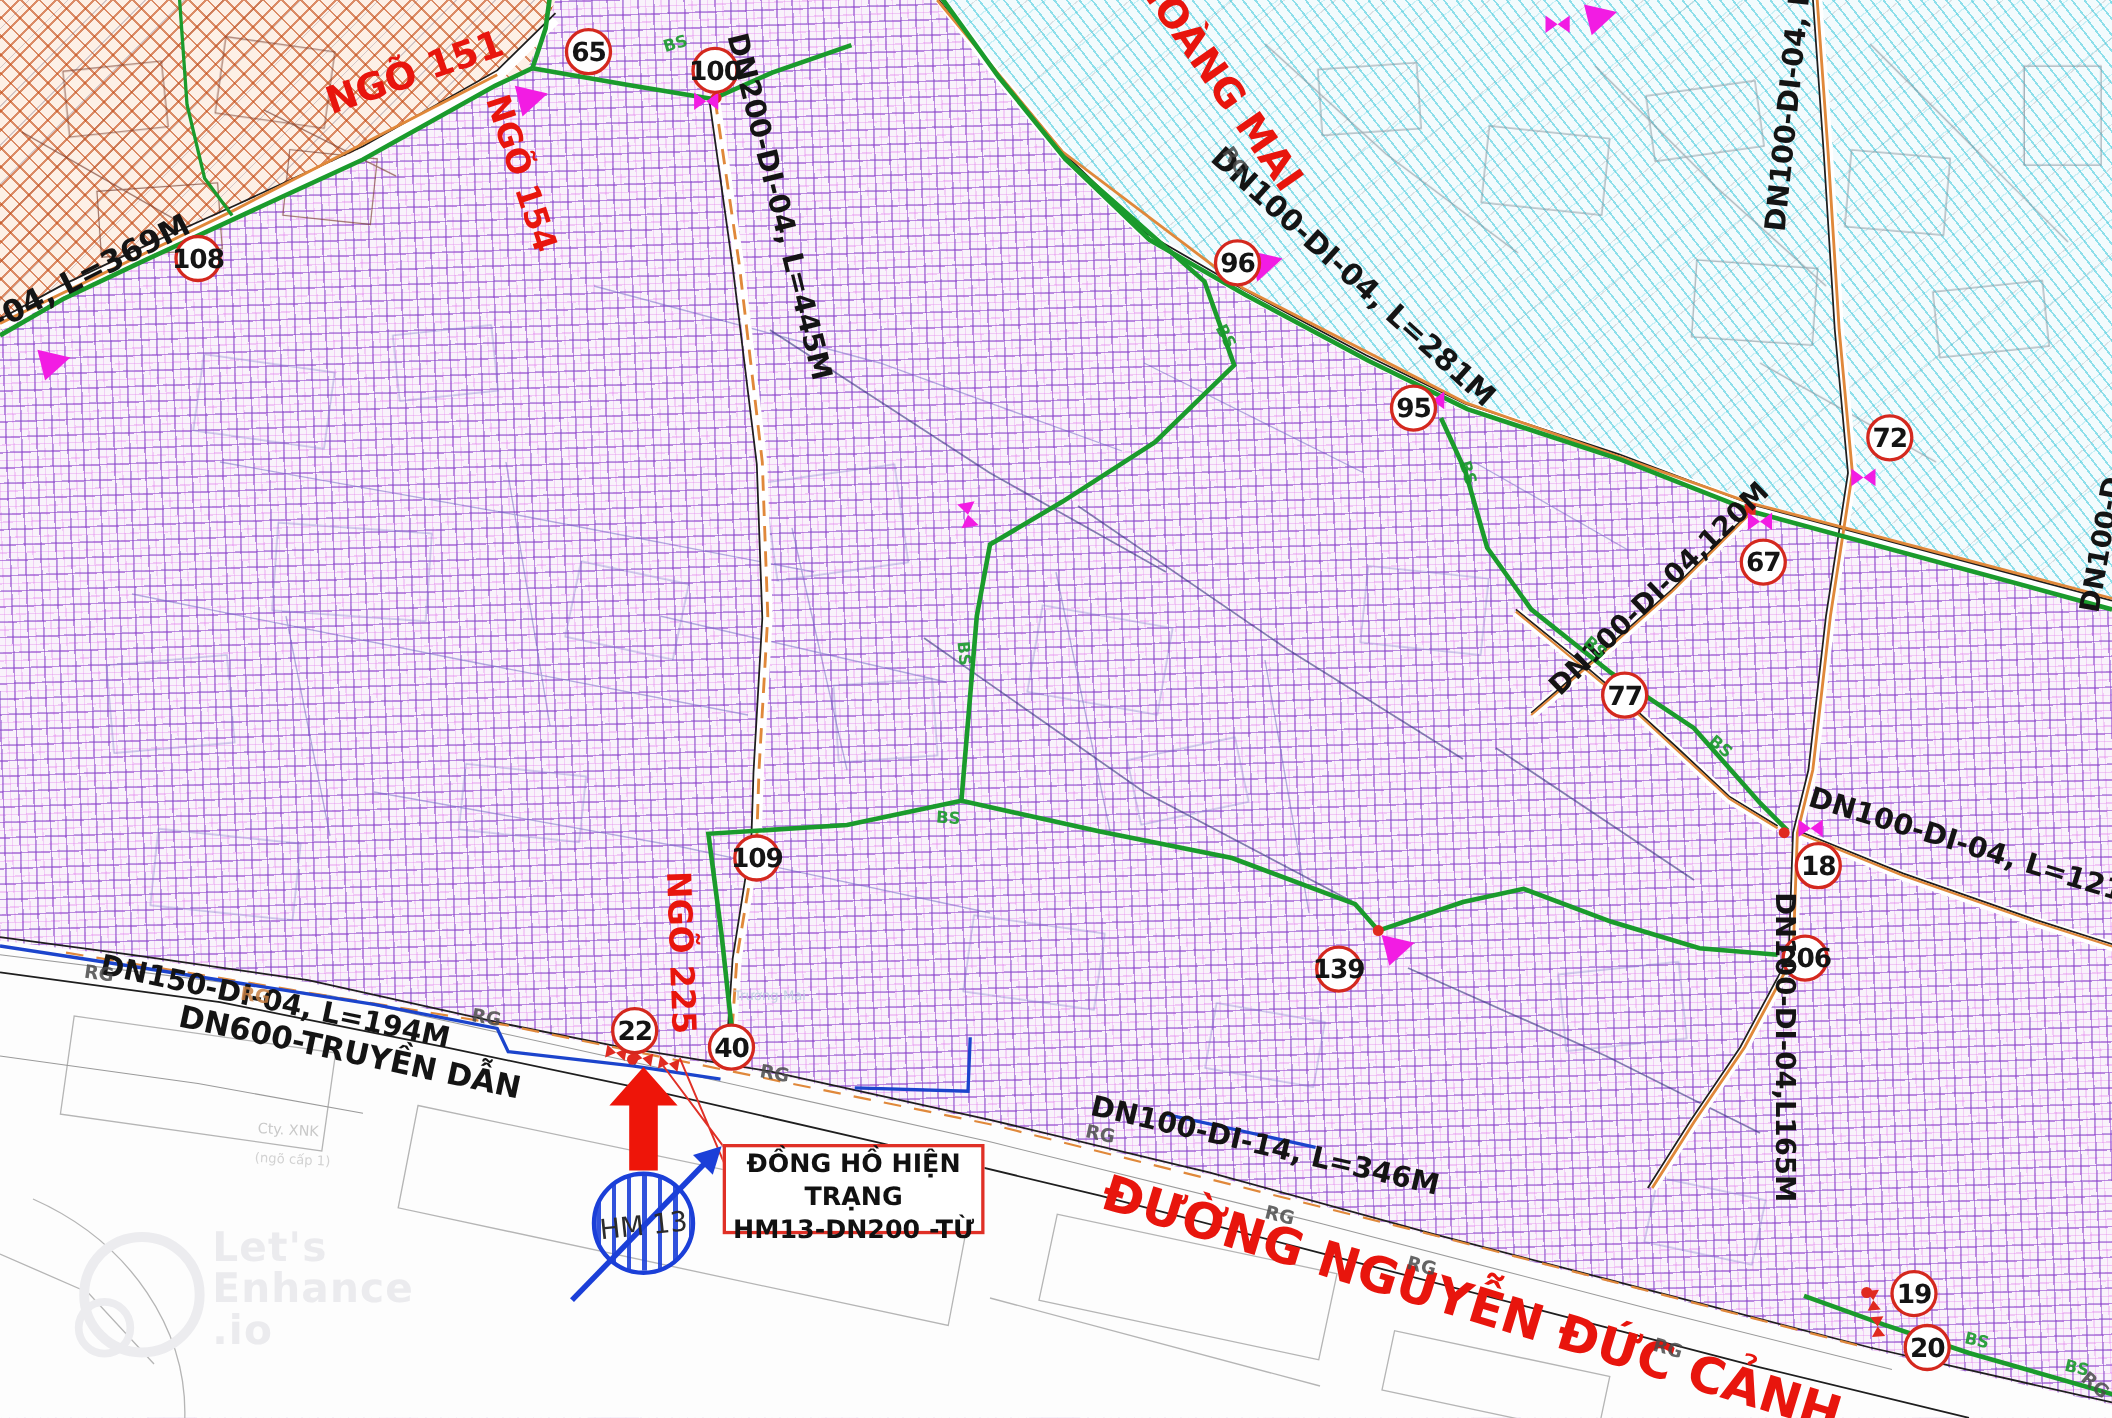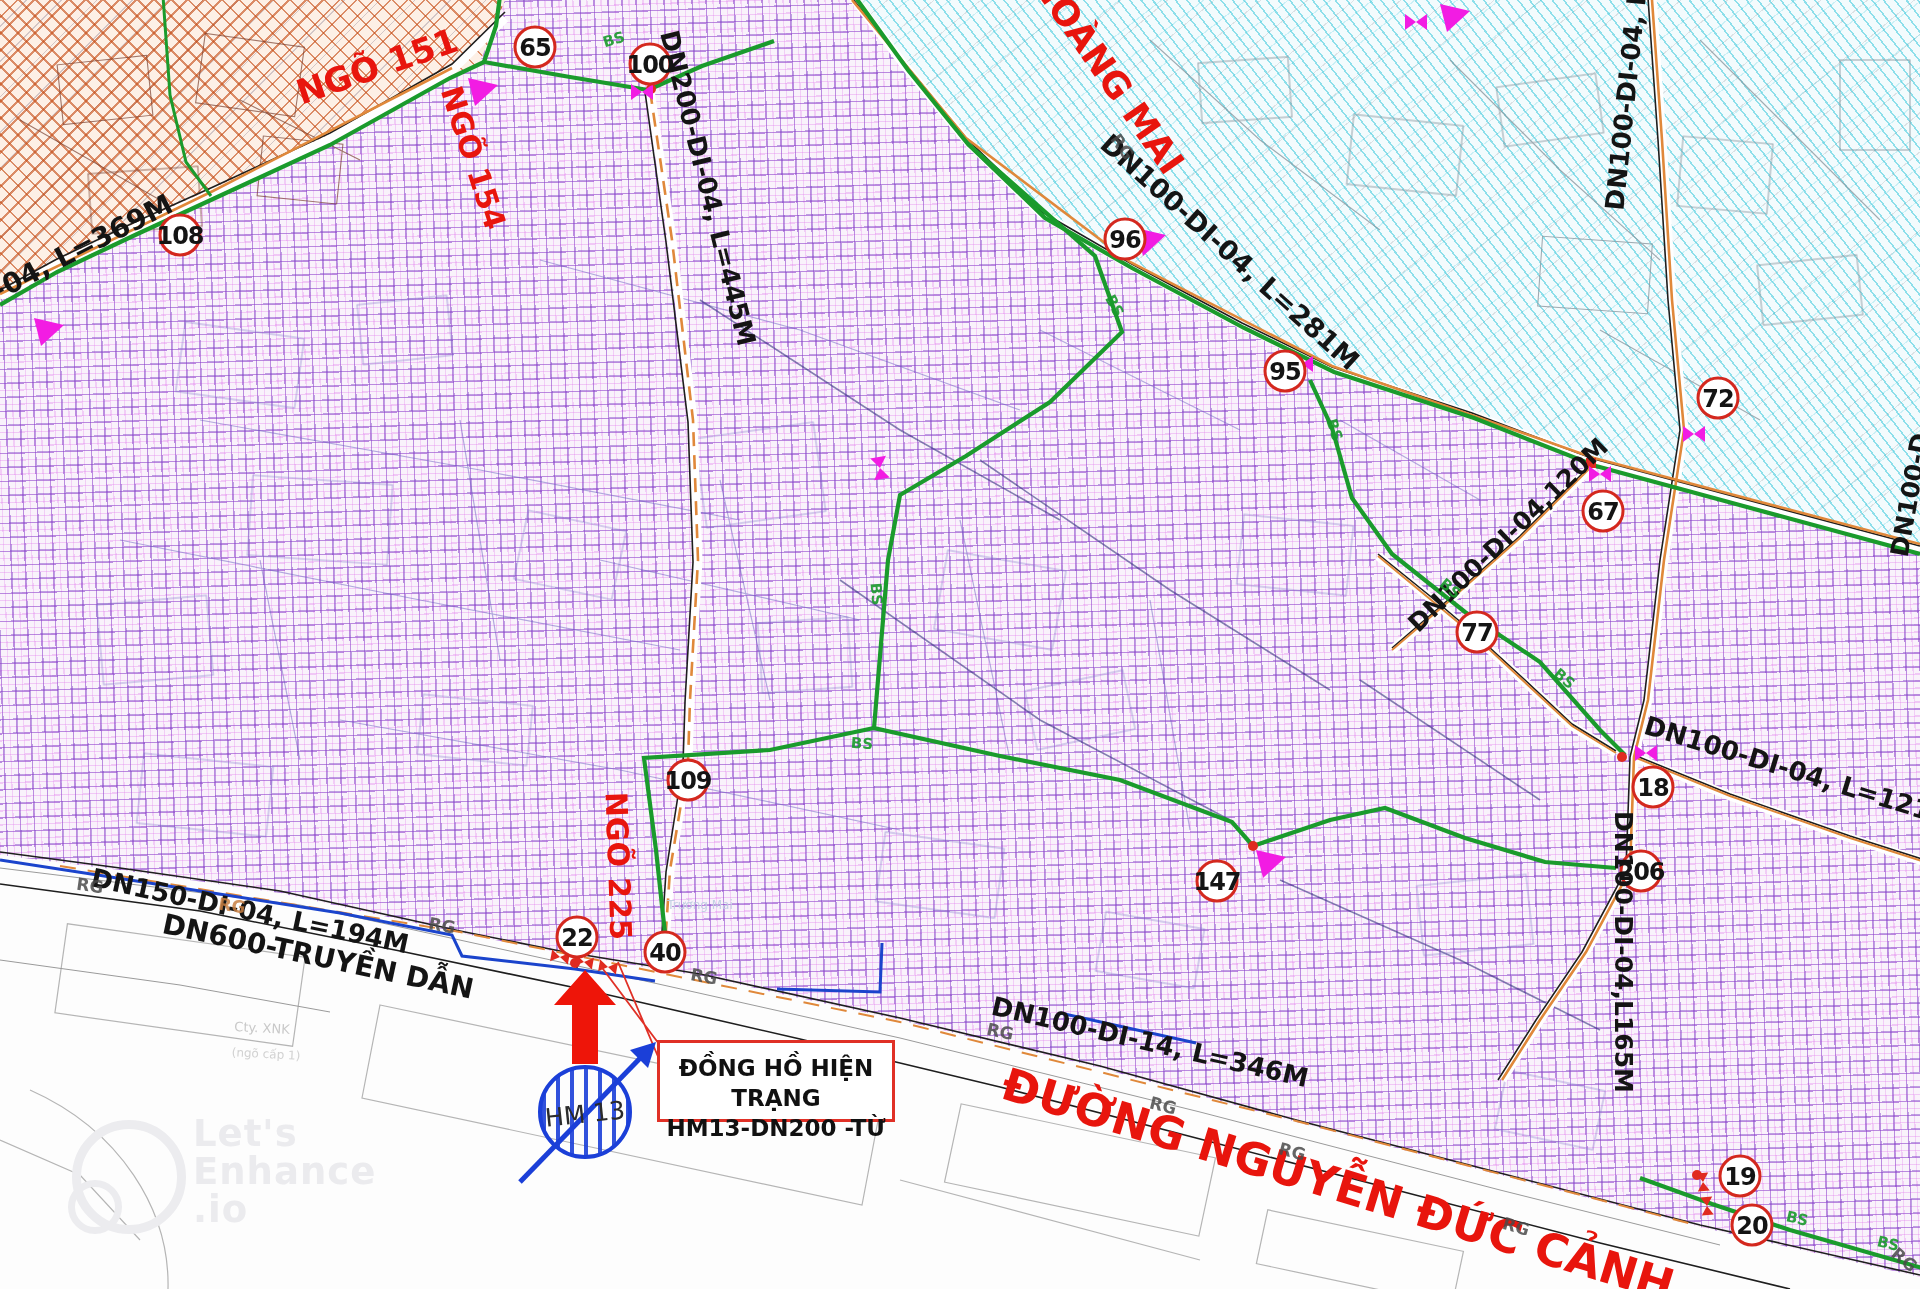--- a/index.html
+++ b/index.html
@@ -40,21 +40,21 @@
   .node{position:absolute;width:43px;height:43px;border-radius:50%;background:#fff;
     border:3px solid #d4281e;box-sizing:border-box;display:flex;align-items:center;
     justify-content:center;font-weight:bold;font-size:24px;letter-spacing:-1px;color:#141414;
     transform:translate(-50%,-50%);z-index:6;}
   #dma-box{position:absolute;left:950px;top:586px;width:246px;height:66px;background:#fff;
     border:2px solid #2a2a2a;box-shadow:0 0 0 4px rgba(240,130,225,.40);display:flex;
     align-items:center;justify-content:center;font-weight:bold;font-size:40px;color:#0d0d0d;
     letter-spacing:1px;z-index:7;}
   #meter-callout{position:absolute;left:657px;top:1040px;width:238px;height:82px;background:#fff;
     border:3px solid #e03026;box-sizing:border-box;text-align:center;font-weight:bold;
-    font-size:23px;color:#111;padding-top:10px;line-height:30px;z-index:7;}
+    font-size:23px;color:#111;line-height:30px;z-index:7;}
   #hm-circle{position:absolute;left:538px;top:1065px;width:94px;height:94px;border-radius:50%;
     border:4px solid #1b3fd8;box-sizing:border-box;z-index:6;overflow:hidden;background:
     repeating-linear-gradient(90deg, rgba(27,63,216,.9) 0 4px, rgba(255,255,255,0) 4px 14px);}
   #hm-label{position:absolute;left:585px;top:1114px;transform:translate(-50%,-50%) rotate(-6deg);
     font-size:25px;font-weight:500;color:#2b2b2b;z-index:7;}
   #watermark{position:absolute;left:0;top:0;z-index:8;pointer-events:none;color:#ebebee;}
   .wm-circle{position:absolute;border-radius:50%;border:9px solid #ececef;background:transparent;}
   .wm-text{position:absolute;font-weight:bold;font-size:37px;letter-spacing:1px;}
 </style>
 </head>
@@ -275,21 +275,21 @@
   <div class="node" style="left:535px;top:47px">65</div>
   <div class="node" style="left:650px;top:64px">100</div>
   <div class="node" style="left:180px;top:235px">108</div>
   <div class="node" style="left:1125px;top:239px">96</div>
   <div class="node" style="left:1285px;top:371px">95</div>
   <div class="node" style="left:1718px;top:398px">72</div>
   <div class="node" style="left:1603px;top:511px">67</div>
   <div class="node" style="left:1477px;top:632px">77</div>
   <div class="node" style="left:1653px;top:787px">18</div>
   <div class="node" style="left:688px;top:780px">109</div>
-  <div class="node" style="left:1217px;top:881px">147</div>
+  <div class="node" style="left:1217px;top:881px">139</div>
   <div class="node" style="left:1641px;top:871px;z-index:5">206</div>
   <div class="node" style="left:577px;top:937px">22</div>
   <div class="node" style="left:665px;top:952px">40</div>
   <div class="node" style="left:1740px;top:1176px">19</div>
   <div class="node" style="left:1752px;top:1225px">20</div>
 
   <div class="lbl rg" style="left:90px;top:886px;transform:translate(-50%,-50%) rotate(8deg)">RG</div>
   <div class="lbl rg" style="left:232px;top:906px;color:#c87f42;transform:translate(-50%,-50%) rotate(8deg)">RG</div>
   <div class="lbl rg" style="left:442px;top:926px;transform:translate(-50%,-50%) rotate(10deg)">RG</div>
   <div class="lbl rg" style="left:704px;top:977px;transform:translate(-50%,-50%) rotate(10deg)">RG</div>

